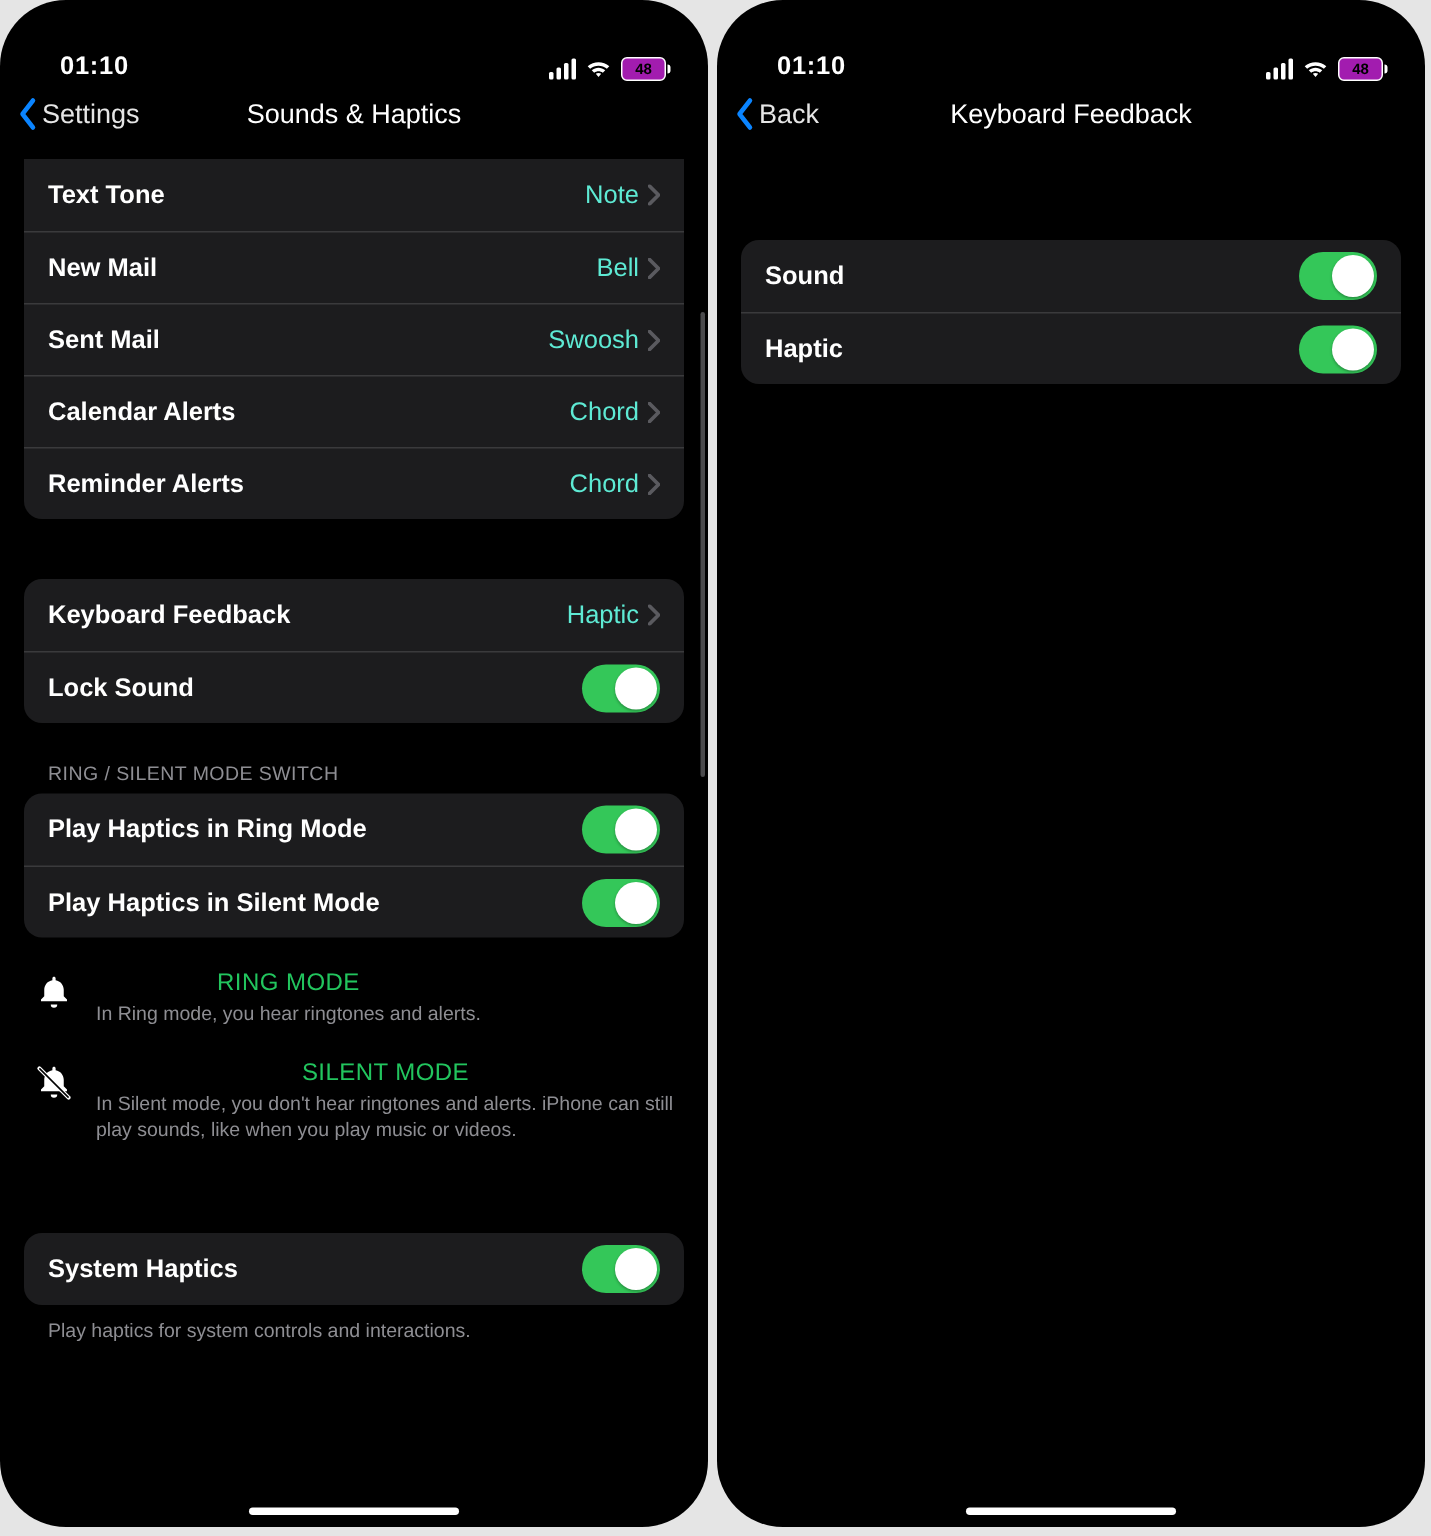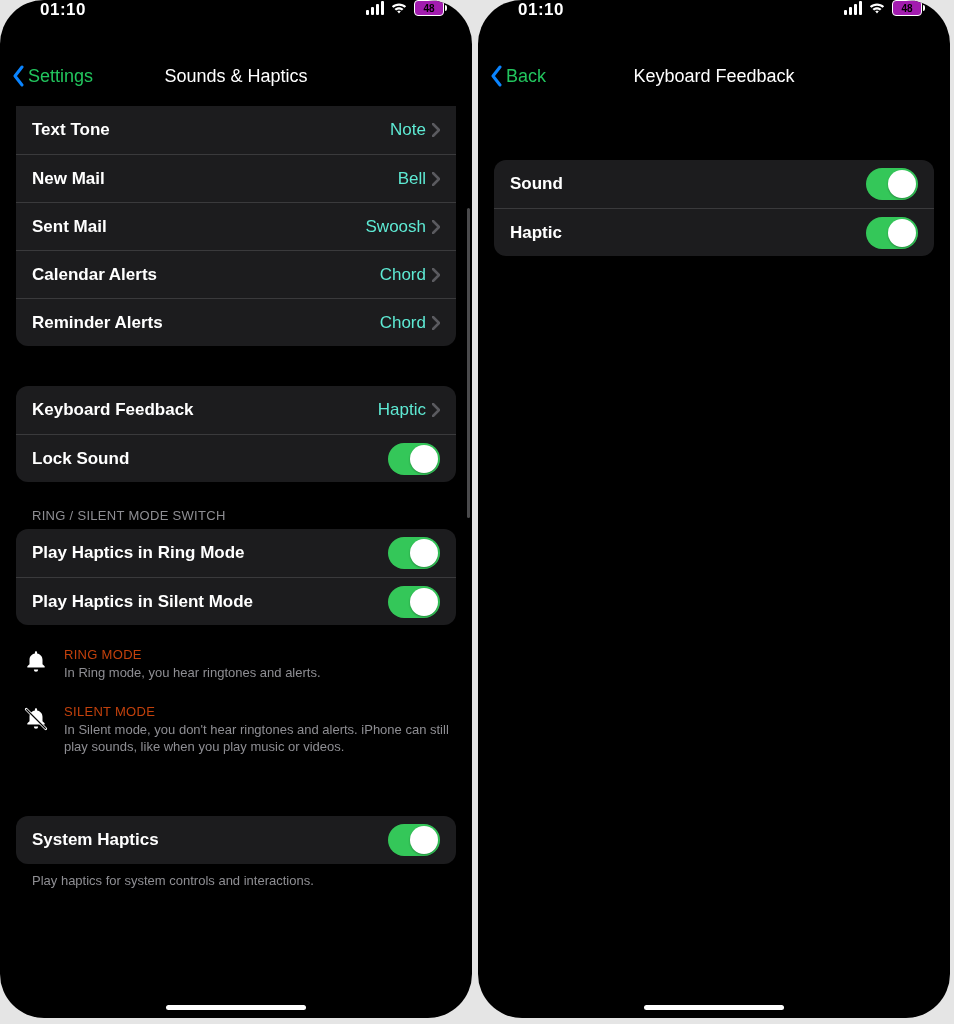--- a/index.html
+++ b/index.html
@@ -19,21 +19,21 @@
     border-radius: 44px;
     position: relative;
     overflow: hidden;
     display: flex;
     flex-direction: column;
   }
   
   .status-bar {
     height: 54px;
     display: flex;
-    align-items: flex-start;
+    align-items: flex-end;
     justify-content: space-between;
     padding: 0 28px 0 40px;
     color: #fff;
     font-weight: 600;
   }
   .status-time { font-size: 17px; letter-spacing: 0.5px; }
   .status-right { display: flex; align-items: center; gap: 6px; }
   .signal-bars { display: flex; align-items: flex-end; gap: 2px; }
   .signal-bars span { width: 3px; background: #fff; border-radius: 1px; }
   .signal-bars span:nth-child(1){height:5px}
@@ -53,21 +53,21 @@
   
   .nav-bar {
     height: 44px;
     display: flex;
     align-items: center;
     position: relative;
     padding: 0 12px;
   }
   .nav-back {
     display: flex; align-items: center; gap: 2px;
-    color: #22c55e; font-size: 18px; cursor: pointer;
+    color: #e5e5e5; font-size: 18px; cursor: pointer;
   }
   .nav-back svg { width: 14px; height: 22px; }
   .nav-title {
     position: absolute; left: 0; right: 0;
     text-align: center; color: #fff; font-size: 18px; font-weight: 400;
     pointer-events: none;
   }
   
   .content { flex: 1; overflow: hidden; padding: 0 16px; position:relative; }
   .group {
@@ -98,21 +98,21 @@
   }
   .section-header {
     color: #8e8e93; font-size: 13px; letter-spacing: 0.3px;
     margin: 26px 0 6px 16px; text-transform: uppercase;
   }
   .footer-text {
     color: #8e8e93; font-size: 13px; margin: 8px 16px 0 16px; line-height:1.35;
   }
   .mode-block { display:flex; gap:14px; margin:22px 6px 0 6px; }
   .mode-icon { width:28px; height:28px; flex-shrink:0; display:flex; align-items:flex-start; justify-content:center; margin-top:2px;}
-  .mode-text .mode-title { color:#c2410c; font-size:13px; text-transform:uppercase; letter-spacing:.3px;}
+  .mode-text .mode-title { color:#22c55e; font-size:16px; text-transform:uppercase; letter-spacing:.3px;text-align:center;}
   .mode-text .mode-desc { color:#8e8e93; font-size:13px; line-height:1.35; margin-top:2px;}
   .home-indicator {
     position:absolute; bottom:8px; left:50%; transform:translateX(-50%);
     width:140px; height:5px; background:#fff; border-radius:3px;
   }
   .scroll-indicator{
     position:absolute; right:2px; top:110px; width:3px; height:310px; background:#4a4a4c; border-radius:2px;
   }
   .phone-right .content { padding-top: 44px; }
 </style>

